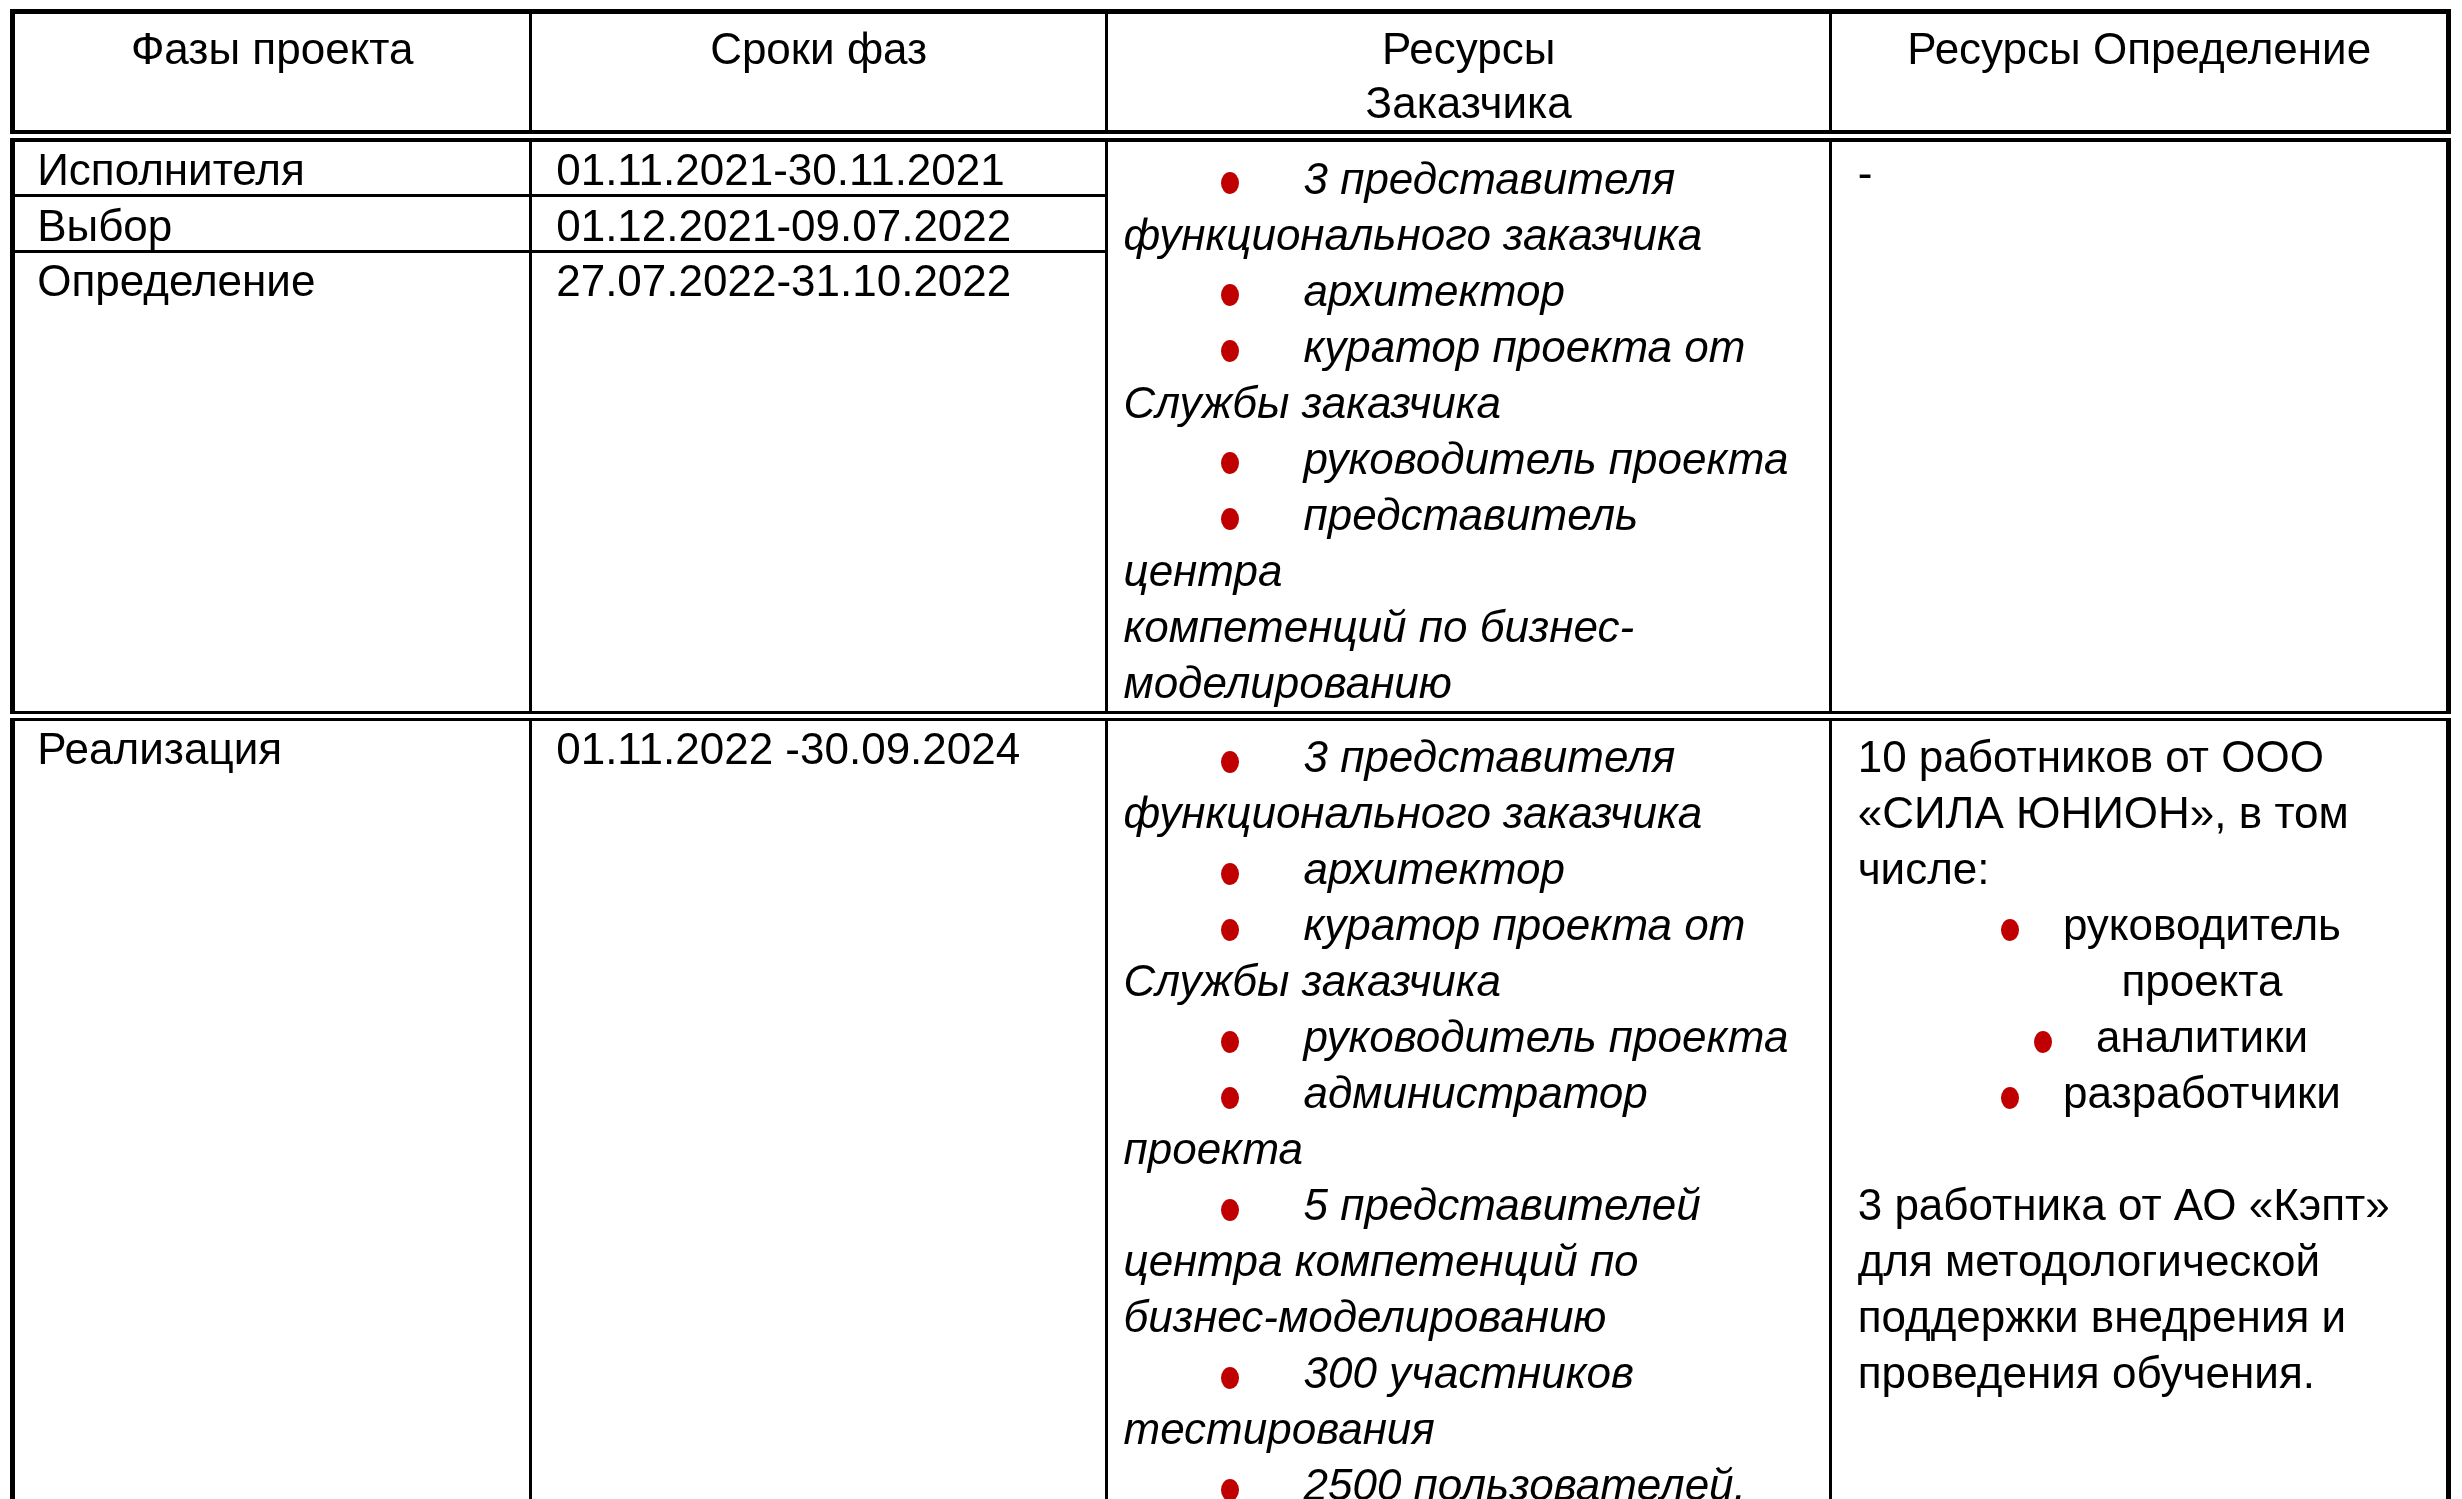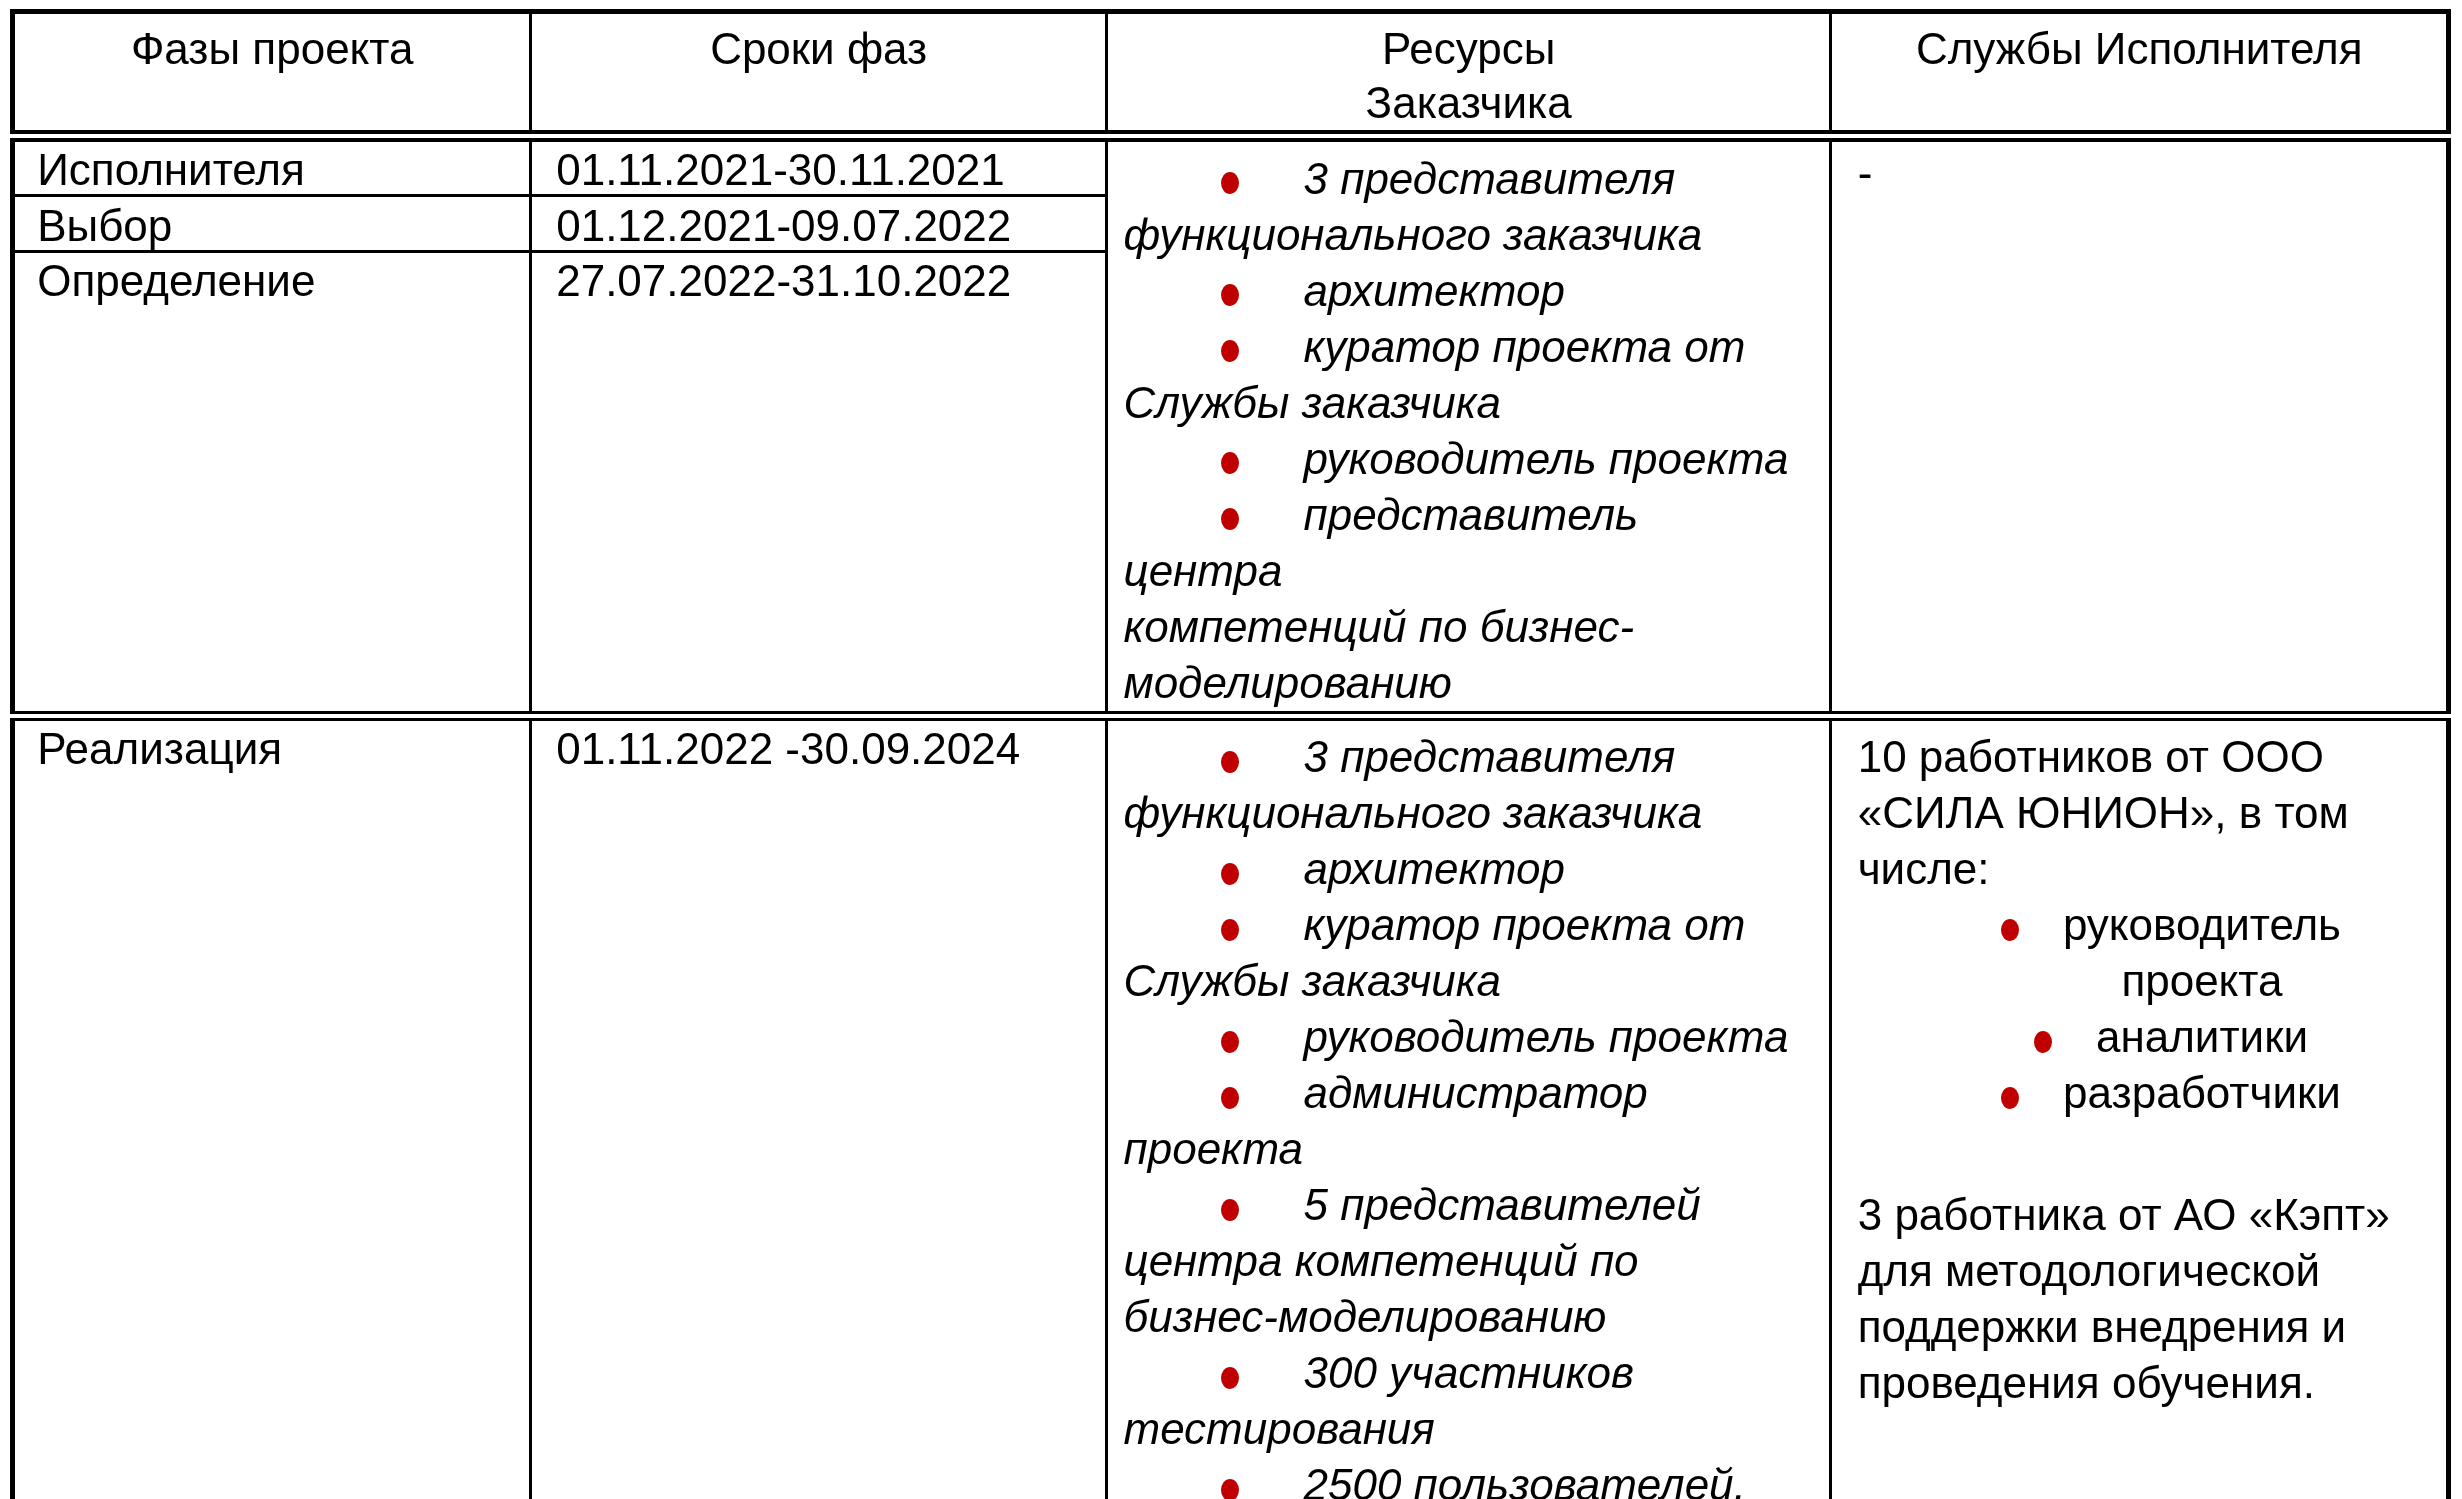--- a/index.html
+++ b/index.html
@@ -86,40 +86,40 @@
     display: inline-block;
     width: 18px;
     height: 22px;
     border-radius: 50%;
     background: #C00000;
     vertical-align: -0.9px;
   }
   .tab1 { display: inline-block; width: 64px; }
   .tab2 { display: inline-block; width: 44px; }
   .blank { height: 56px; }
-  .note-block { margin-top: 10px; }
+  .note-block { margin-top: 0; }
 </style>
 </head>
 <body>
 
 <div class="wrap">
   <table class="ptable">
     <colgroup>
       <col class="c1">
         <col class="c2">
         <col class="c3">
         <col class="c4">
     </colgroup>
     <thead>
       <tr>
         <th>Фазы проекта</th>
         <th>Сроки фаз</th>
         <th class="prewrap">Ресурсы
 Заказчика</th>
-        <th>Службы Исполнителя</th>
+        <th>Ресурсы Определение</th>
       </tr>
     </thead>
     <tbody>
       <tr class="row-phase">
         <td class="phase-cell">Исполнителя</td>
         <td class="date-cell">01.11.2021-30.11.2021</td>
         <td class="res-c grp-bottom" rowspan="3">
           <div class="li1"><span class="b"></span><span class="tab1"></span><span>3 представителя
 функционального заказчика</span></div>
           <div class="li1"><span class="b"></span><span class="tab1"></span><span>архитектор</span></div>

